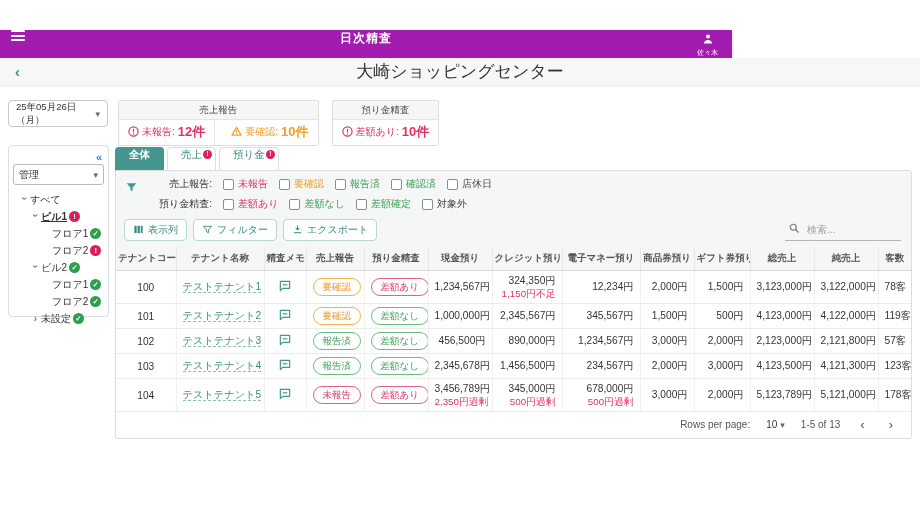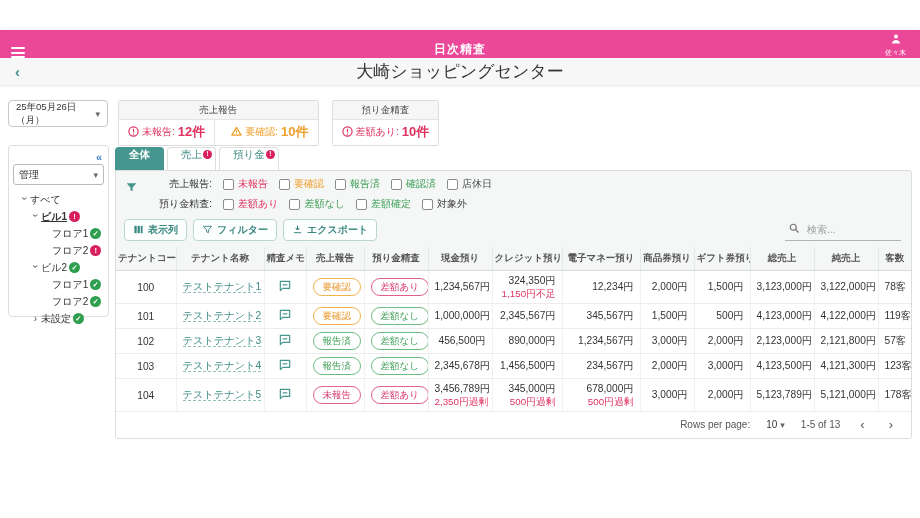--- a/index.html
+++ b/index.html
@@ -3,22 +3,22 @@
 <meta charset="utf-8">
 <style>
   * { box-sizing: border-box; }
   html,body { margin:0; padding:0; }
   body {
     width:920px; height:518px; position:relative; overflow:hidden;
     background:#ffffff; font-family:"Liberation Sans", sans-serif; color:#333;
   }
   
   .appbar {
-    position:absolute; left:0; top:30px; width:920px; height:28px;
-    background:#ec4899; color:#fff; display:flex; align-items:flex-end;
+    position:absolute; left:0; top:30px; width:732px; height:28px;
+    background:#a21caf; color:#fff; display:flex; align-items:flex-start;
     box-shadow:0 2px 4px rgba(0,0,0,.22);
   }
   .burger { margin-left:11px; width:14px; display:flex; flex-direction:column; gap:2.5px; cursor:pointer; }
   .burger i { display:block; height:2px; background:#fff; border-radius:1px; }
   .appbar-title { position:absolute; left:0; right:0; text-align:center; font-size:12px; font-weight:bold; letter-spacing:1px; }
   .userbox { position:absolute; right:14px; top:2px; display:flex; flex-direction:column; align-items:center; line-height:1; cursor:pointer; }
   .userbox .uname { font-size:7px; margin-top:1px; }
   
   .subbar {
     position:absolute; left:0; top:58px; width:920px; height:27px;
@@ -97,21 +97,21 @@
   .fopt { display:flex; align-items:center; gap:4px; cursor:pointer; }
   .checkbox { width:11px; height:11px; border:1.5px solid #8c8c8c; border-radius:2px; background:#fff; }
   .fopt-label[data-type="alert"] { color:#e0315f; }
   .fopt-label[data-type="warn"] { color:#ef9f2a; }
   .fopt-label[data-type="ok"] { color:#3d9e55; }
   .fopt-label[data-type="neutral"] { color:#444; }
   
   .toolbar { display:flex; align-items:flex-end; gap:6px; padding:1px 10px 6px 8px; }
   .tbtn {
     display:flex; align-items:center; gap:4px; border:1px solid #b9d6d3; border-radius:4px;
-    background:#fdfefe; color:#3a8a83; font-size:10px; padding:3px 8px; cursor:pointer; white-space:nowrap;font-weight:bold;
+    background:#fdfefe; color:#3a8a83; font-size:10px; padding:3px 8px; cursor:pointer; white-space:nowrap;
   }
   .search { margin-left:auto; display:flex; align-items:center; gap:5px; border-bottom:1px solid #b5b5b5; padding:2px 3px; width:116px; }
   .search input { border:none; outline:none; background:transparent; width:90px; font-size:10px; color:#555; font-family:"Liberation Sans",sans-serif; }
   .search input::placeholder { color:#9a9a9a; }
   
   table { width:100%; border-collapse:collapse; table-layout:fixed; background:#fff; }
   thead th {
     background:#f5f7f7; border-bottom:1px solid #d9d9d9; border-left:1px solid #e3e8e8;
     font-size:9.5px; color:#555; font-weight:bold; padding:5px 2px; white-space:nowrap; overflow:hidden; text-align:center;
   }

